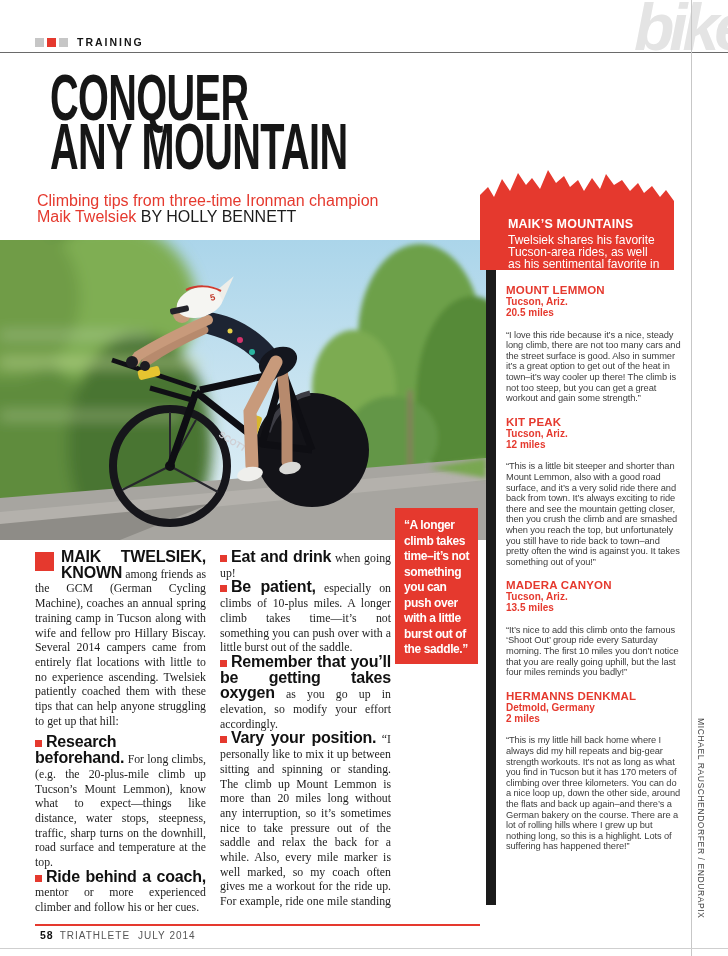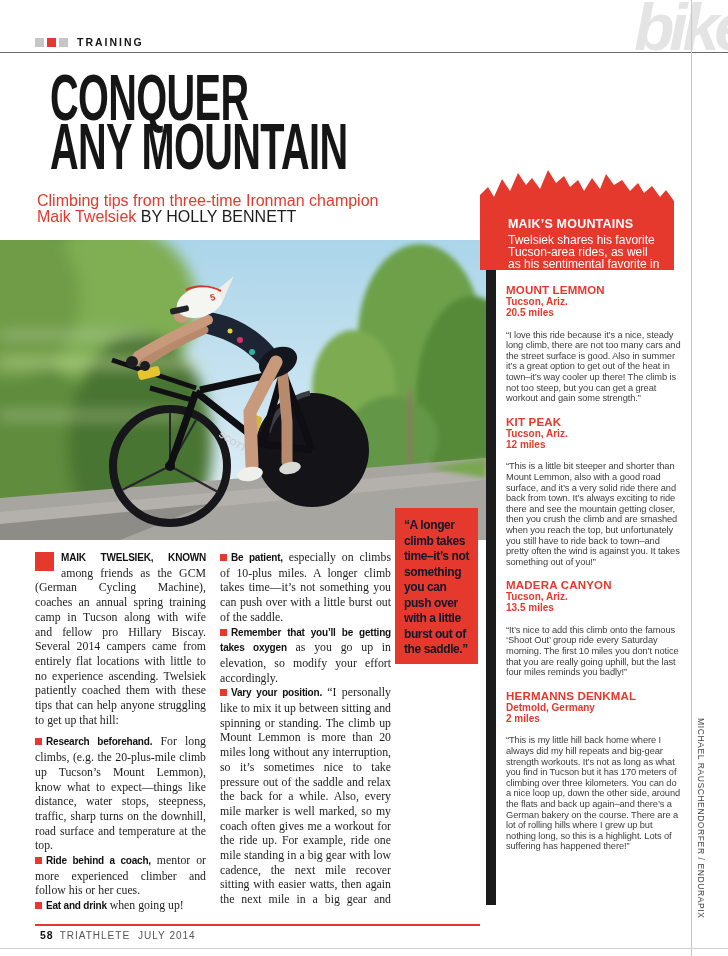--- a/index.html
+++ b/index.html
@@ -41,32 +41,32 @@
 
   
   .sidebar{position:absolute;left:506px;top:284px;width:177px;}
   .sb-section{margin-bottom:12px;}
   .sb-name{font-size:11.5px;font-weight:bold;color:#e5392e;letter-spacing:0.2px;line-height:13px;}
   .sb-loc,.sb-dist{font-size:10px;font-weight:bold;color:#e5392e;line-height:10.8px;}
   .sb-quote{font-size:9.3px;line-height:10.6px;color:#3d3d3d;letter-spacing:-0.1px;margin-top:11px;}
 
   
   .pullquote{position:absolute;left:395px;top:508px;width:83px;height:156px;background:#e5392e;
-             box-sizing:border-box;padding:10px 7px 10px 9px;color:#0f172a;font-weight:bold;
+             box-sizing:border-box;padding:10px 7px 10px 9px;color:#ffffff;font-weight:bold;
              font-size:12px;line-height:15.5px;letter-spacing:-0.4px;}
 
   
   .columns{position:absolute;left:35px;top:550px;width:356px;height:370px;
            column-count:2;column-gap:14px;column-fill:auto;overflow:hidden;
            font-family:"Liberation Serif",serif;font-size:11.8px;line-height:14.7px;
            color:#1d1d1d;text-align:justify;}
   .columns p{margin:0;}
   .intro{margin-bottom:7px !important;}
   .drop-square{float:left;width:19px;height:19px;background:#e5392e;margin:2px 7px 2px 0;}
-  .intro-lead,.tip-lead{font-family:"Liberation Sans",sans-serif;font-size:10px;font-weight:bold;
+  .intro-lead,.tip-lead{font-family:"Liberation Sans",sans-serif;font-size:16px;font-weight:bold;
                         letter-spacing:-0.2px;color:#111;}
   .bullet{display:inline-block;width:7px;height:7px;background:#e5392e;margin-right:4px;}
 
   
   .foot-rule{position:absolute;left:35px;top:924px;width:445px;height:2px;background:#e5392e;}
   .footer{position:absolute;left:40px;top:929px;font-size:10px;letter-spacing:1px;color:#555;}
   .footer .pg{font-weight:bold;color:#111;font-size:10.5px;margin-right:6px;text-align:center;}
   .footer .iss{margin-left:8px;}
 
   

